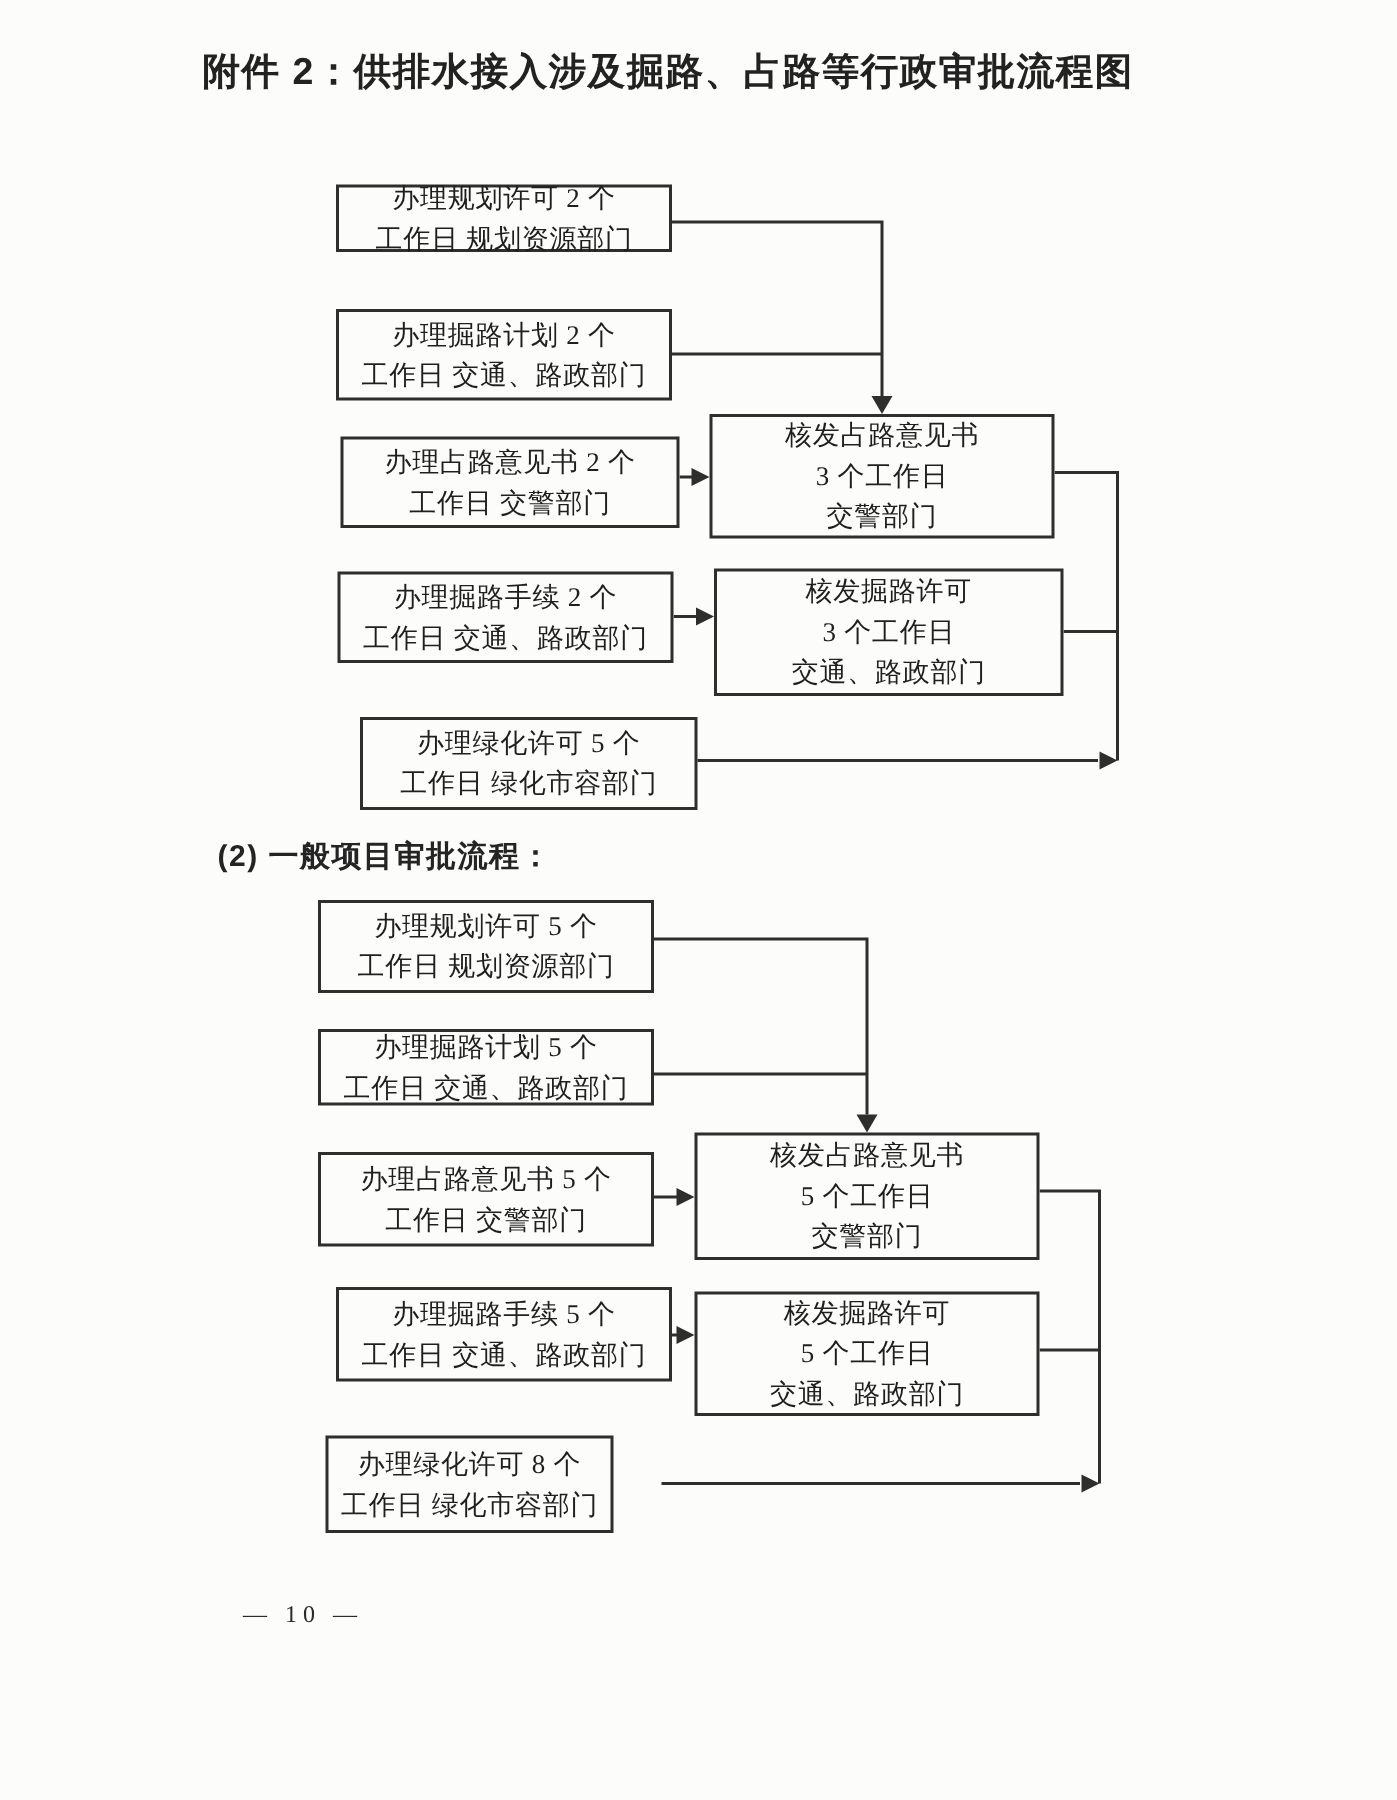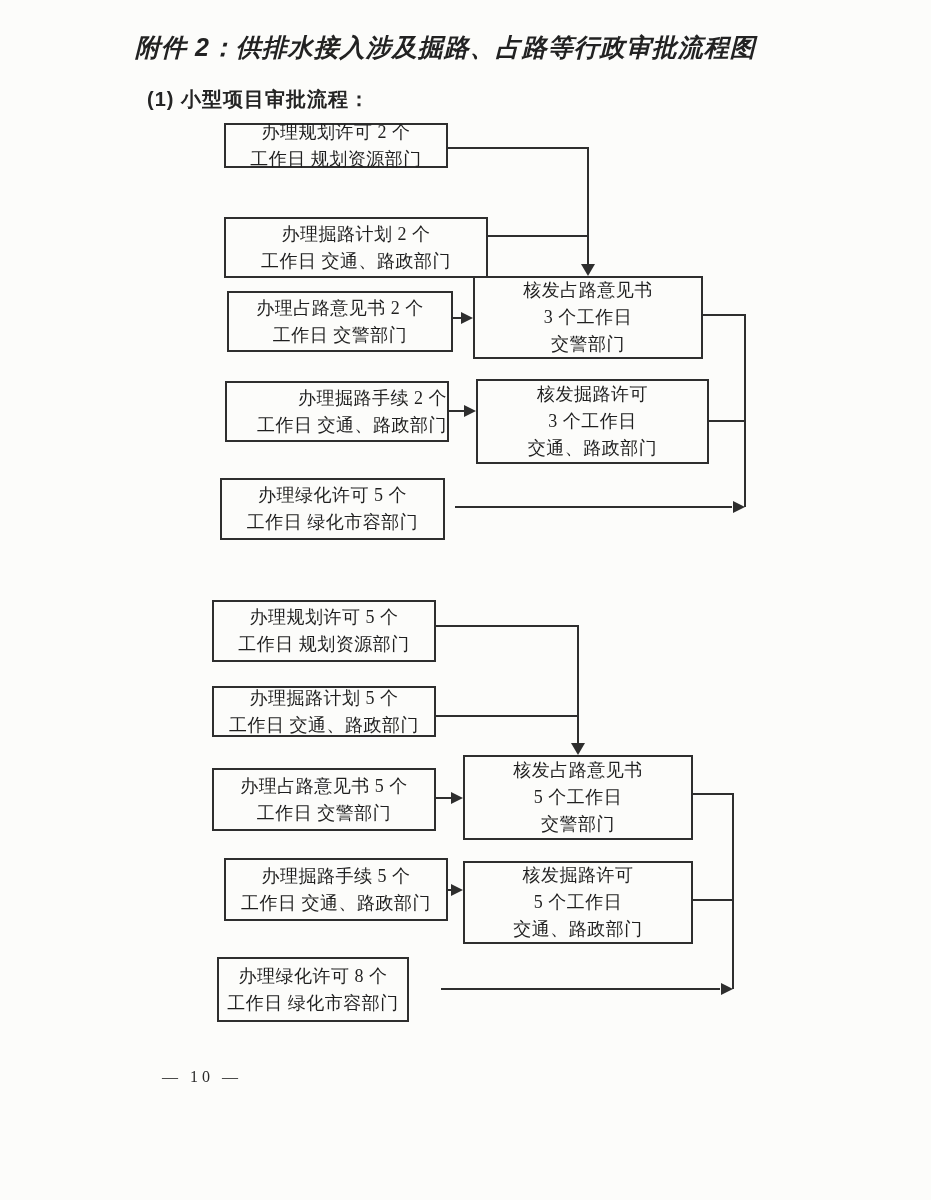--- a/index.html
+++ b/index.html
@@ -12,21 +12,20 @@
     overflow:hidden;
     font-family:"Liberation Serif", serif;
     color:#1c1c1c;
   }
   .doc-title {
     position:absolute; left:135px; top:31px;
     font-family:"Liberation Sans", sans-serif;
     font-weight:bold; font-size:25px; letter-spacing:1px;
     color:#222;
     white-space:nowrap;
-    font-style:italic;
   }
   .section-heading {
     position:absolute;
     font-family:"Liberation Sans", sans-serif;
     font-weight:bold; font-size:20px; letter-spacing:1px;
     color:#242424;
     white-space:nowrap;
   }
   .heading-1 { left:147px; top:86px; }
   .heading-2 { left:145px; top:557px; }
@@ -38,26 +37,26 @@
     justify-content:center; align-items:center;
     text-align:center;
     font-size:18px; line-height:27px;
     color:#1f1f1f;
     box-sizing:border-box;
     z-index:1;
     letter-spacing:0.5px;
   }
   
   .b-s1-plan    { left:224px; top:123px; width:224px; height:45px; }
-  .b-s1-digplan { left:224px; top:217px; width:264px; height:61px; }
+  .b-s1-digplan { left:224px; top:206px; width:224px; height:61px; }
   .b-s1-occupy  { left:227px; top:291px; width:226px; height:61px; }
   .b-s1-issueoc { left:473px; top:276px; width:230px; height:83px; }
-  .b-s1-digproc { left:225px; top:381px; width:224px; height:61px;align-items:flex-end; }
+  .b-s1-digproc { left:225px; top:381px; width:224px; height:61px; }
   .b-s1-issuedg { left:476px; top:379px; width:233px; height:85px; }
-  .b-s1-green   { left:220px; top:478px; width:225px; height:62px; }
+  .b-s1-green   { left:240px; top:478px; width:225px; height:62px; }
   
   .b-s2-plan    { left:212px; top:600px; width:224px; height:62px; }
   .b-s2-digplan { left:212px; top:686px; width:224px; height:51px; }
   .b-s2-occupy  { left:212px; top:768px; width:224px; height:63px; }
   .b-s2-issueoc { left:463px; top:755px; width:230px; height:85px; }
   .b-s2-digproc { left:212px; top:858px; width:224px; height:63px;margin-left:12px; }
   .b-s2-issuedg { left:463px; top:861px; width:230px; height:83px; }
   .b-s2-green   { left:217px; top:957px; width:192px; height:65px; }
   .connector-layer {
     position:absolute; left:0; top:0; width:931px; height:1200px;
@@ -73,21 +72,21 @@
     white-space:nowrap;
   }
 </style>
 </head>
 <body>
 
 <div class="page">
 
   <div class="doc-title">附件 2：供排水接入涉及掘路、占路等行政审批流程图</div>
 
-  <div class="section-heading heading-1">(1) 小型项目审批流程：</div>
+  <div class="section-heading heading-2">(2) 一般项目审批流程：</div>
 
   <svg class="connector-layer" viewBox="0 0 931 1200" xmlns="http://www.w3.org/2000/svg">
 
     <g>
       <polyline points="448,148 588,148 588,264"></polyline>
       <polygon points="581,264 595,264 588,276"></polygon>
       <line x1="448" y1="236" x2="588" y2="236"></line>
       <line x1="453" y1="318" x2="462" y2="318"></line>
       <polygon points="461,312 461,324 473,318"></polygon>
       <line x1="449" y1="411" x2="465" y2="411"></line>

